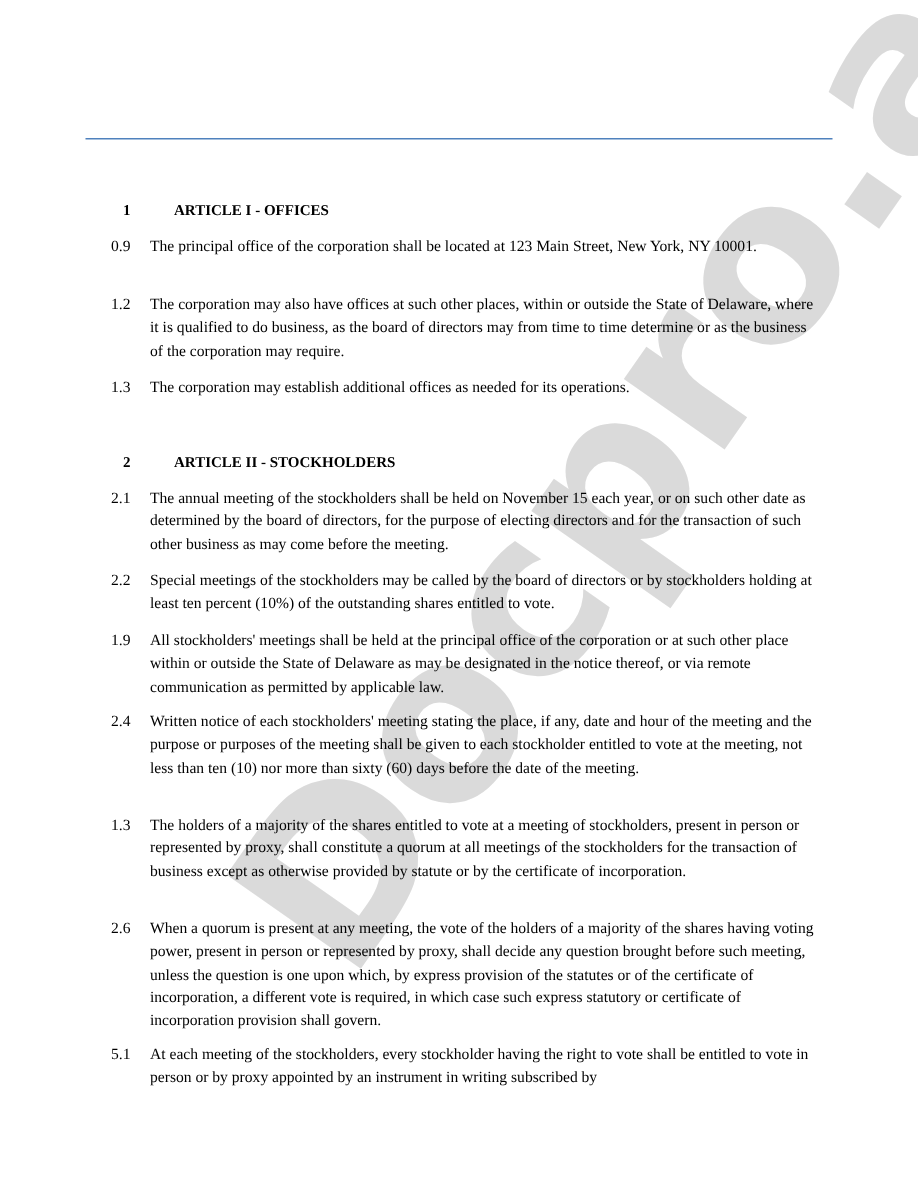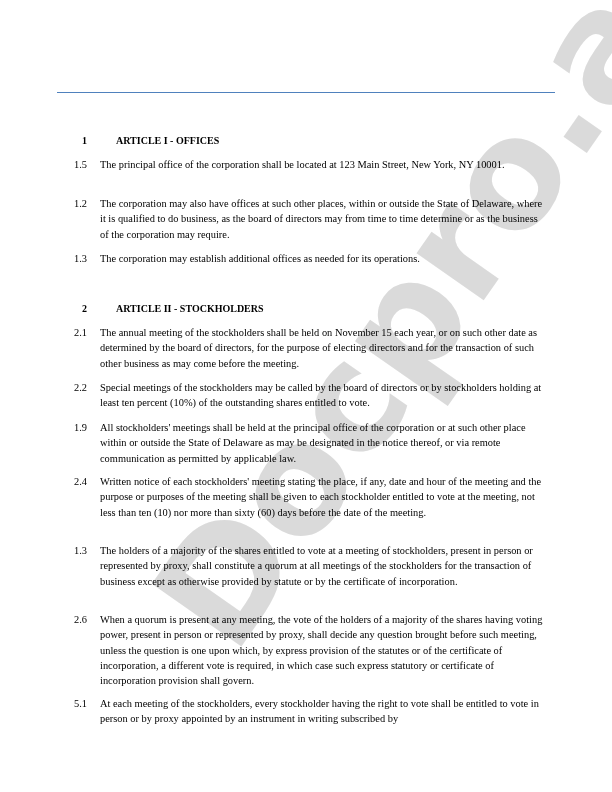--- a/index.html
+++ b/index.html
@@ -33,21 +33,21 @@
 
   <div class="title-rule"></div>
 
   <div class="content">
 
     <div class="heading" style="top:133px;">
       <span class="num">1</span>
       <span class="txt">ARTICLE I - OFFICES</span>
     </div>
     <div class="item" style="top:157px;">
-      <span class="num">1.5</span>
+      <span class="num">0.9</span>
       <span class="txt">The principal office of the corporation shall be located at 123 Main Street, New York, NY 10001.</span>
     </div>
     <div class="item" style="top:196px;">
       <span class="num">1.2</span>
       <span class="txt">The corporation may also have offices at such other places, within or outside the State of Delaware, where it is qualified to do business, as the board of directors may from time to time determine or as the business of the corporation may require.</span>
     </div>
     <div class="item" style="top:251px;">
       <span class="num">1.3</span>
       <span class="txt">The corporation may establish additional offices as needed for its operations.</span>
     </div>

